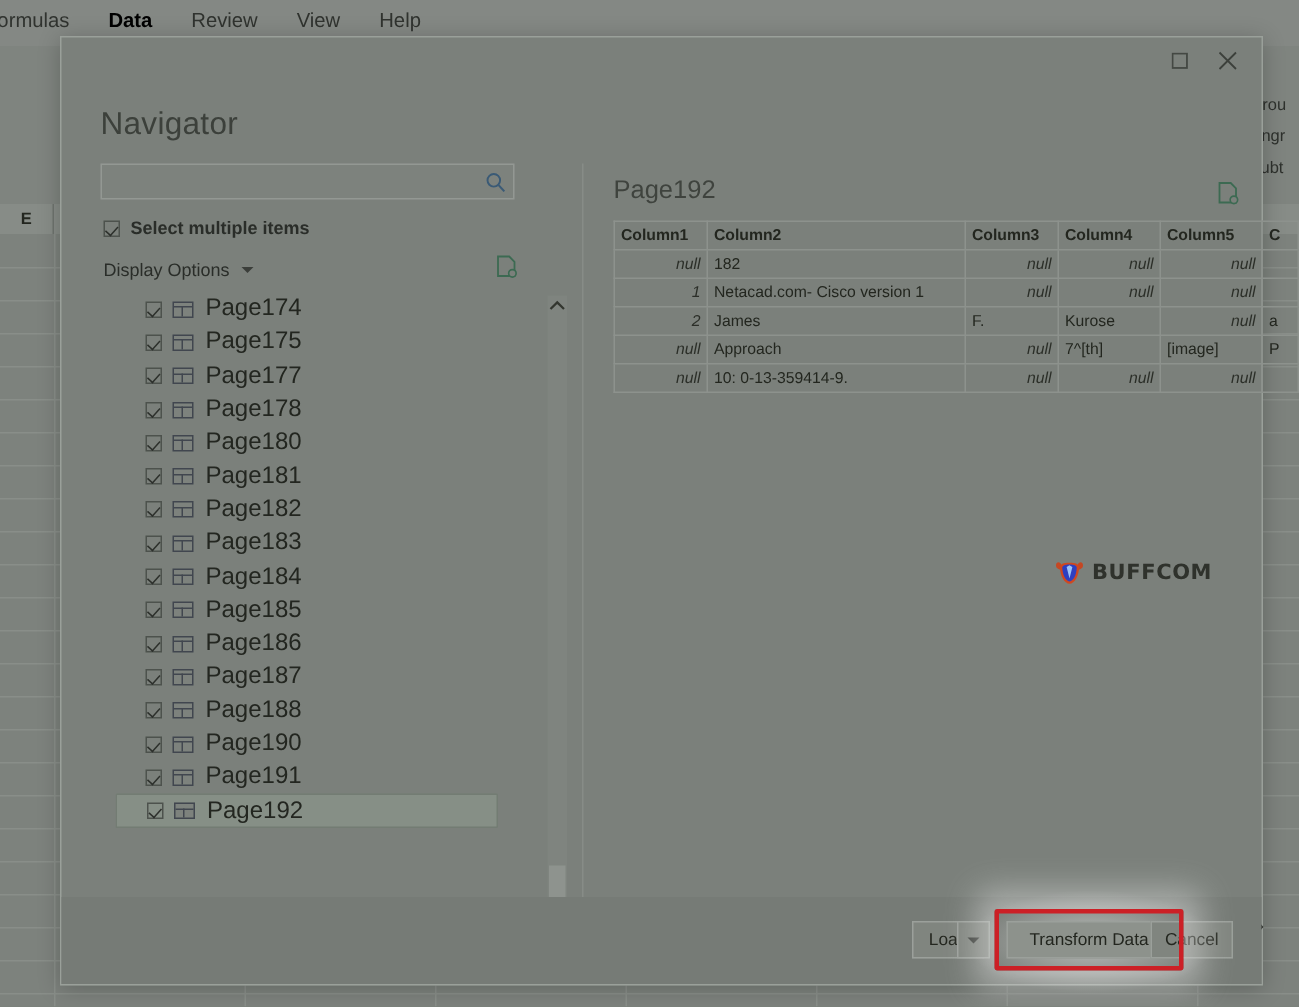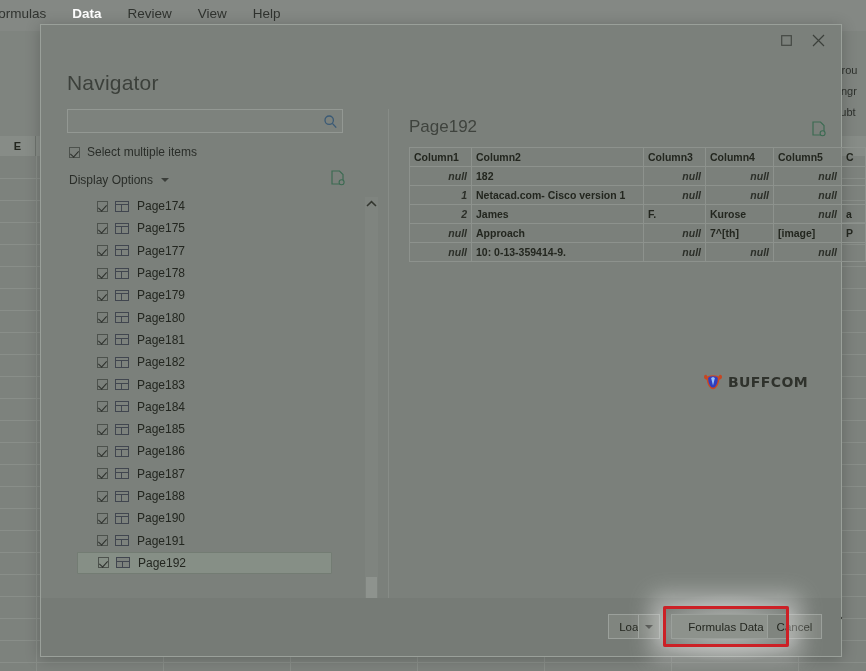--- a/index.html
+++ b/index.html
@@ -14,21 +14,21 @@
   #ribbon-tabs{
     position:absolute;left:0;top:0;width:866px;height:31px;
     background:#848884;
     display:flex;align-items:center;
   }
   .ribbon-tab{
     font-size:13.5px;color:#30332f;margin-right:26px;position:relative;
     padding-bottom:4px;
   }
   .ribbon-tab:first-child{margin-left:-10px;}
-  .ribbon-tab.active{font-weight:bold;color:#ffffff;}
+  .ribbon-tab.active{font-weight:bold;color:#000000;}
   .ribbon-tab.active:after{
     content:"";position:absolute;left:0;right:0;bottom:-1px;height:2px;background:#2c6b4a;
   }
 
   #ribbon-body{
     position:absolute;left:0;top:31px;width:866px;height:105px;
     background:#7f847f;
   }
   #ribbon-left-group{
     position:absolute;left:-42px;top:22px;width:100px;
@@ -103,21 +103,21 @@
     position:absolute;left:2px;top:36px;display:flex;align-items:center;gap:7px;
   }
   .chk{
     width:11px;height:11px;border:1px solid #4d524d;box-sizing:border-box;
     position:relative;flex:none;background:transparent;
   }
   .chk.checked:after{
     content:"";position:absolute;left:2px;top:1px;width:4px;height:7px;
     border:solid #2d302c;border-width:0 1.4px 1.4px 0;transform:rotate(42deg);
   }
-  .lbl-sm{font-size:12px;color:#2a2d29;}
+  .lbl-sm{font-size:12px;color:#2a2d29;font-weight:bold;}
 
   #display-options-row{
     position:absolute;left:2px;top:62px;width:276px;height:18px;
     display:flex;align-items:center;
   }
   #display-options-label{font-size:12px;color:#2a2d29;}
   .caret-down{
     width:0;height:0;border-left:4px solid transparent;border-right:4px solid transparent;
     border-top:4px solid #3b3e3a;margin-left:8px;
   }
@@ -135,21 +135,21 @@
     background:#868f86;border:1px solid #737c73;box-sizing:border-box;
     width:255px;border-radius:1px;
   }
   .page-item .chk{margin-right:7px;}
   .tbl-icon{
     width:14px;height:11px;border:1px solid #41464f;box-sizing:border-box;
     position:relative;margin-right:8px;flex:none;background:#7d827d;
   }
   .tbl-icon:before{content:"";position:absolute;left:0;right:0;top:2.5px;height:1px;background:#41464f;}
   .tbl-icon:after{content:"";position:absolute;left:4.5px;top:2.5px;bottom:0;width:1px;background:#41464f;}
-  .page-name{font-size:12px;color:#232620;}
+  .page-name{font-size:16px;color:#232620;}
 
   
   #list-vscroll{
     position:absolute;left:324px;top:172px;width:13px;height:424px;background:#7f847f;
   }
   #vscroll-up{position:absolute;left:0;top:0;width:13px;height:14px;display:flex;align-items:center;justify-content:center;}
   #vscroll-down{position:absolute;left:0;bottom:0;width:13px;height:14px;display:flex;align-items:center;justify-content:center;}
   #vscroll-thumb{position:absolute;left:1px;top:380px;width:11px;height:22px;background:#8e938e;}
   #left-divider{position:absolute;left:347px;top:84px;width:1px;height:512px;background:#878c87;}
 
@@ -158,21 +158,21 @@
   #preview-title{font-size:17px;color:#3f433e;position:absolute;left:2px;top:8px;}
   #refresh-page-icon-right{position:absolute;right:-9px;top:12px;}
 
   #preview-table{
     position:absolute;left:2px;top:38px;width:440px;
     border-collapse:collapse;table-layout:fixed;
   }
   #preview-table th,#preview-table td{
     border:1px solid #8d928d;font-size:10.5px;color:#23261f;
     height:19px;padding:0 4px;box-sizing:border-box;
-    overflow:hidden;white-space:nowrap;font-weight:bold;
+    overflow:hidden;white-space:nowrap;
   }
   #preview-table th{font-weight:bold;text-align:left;background:transparent;}
   #preview-table td.nullv{text-align:right;font-style:italic;color:#2b2e28;}
   #preview-table td.numv{text-align:right;font-style:italic;color:#2b2e28;}
 
   
   #watermark{
     position:absolute;left:296px;top:264px;display:flex;align-items:center;gap:5px;
     opacity:.95;
   }
@@ -353,25 +353,20 @@
           <span class="page-name">Page177</span>
         </div>
         <div class="page-item">
           <span class="chk checked"></span>
           <span class="tbl-icon"></span>
           <span class="page-name">Page178</span>
         </div>
         <div class="page-item">
           <span class="chk checked"></span>
           <span class="tbl-icon"></span>
-          <span class="page-name">Page179</span>
-        </div>
-        <div class="page-item">
-          <span class="chk checked"></span>
-          <span class="tbl-icon"></span>
           <span class="page-name">Page180</span>
         </div>
         <div class="page-item">
           <span class="chk checked"></span>
           <span class="tbl-icon"></span>
           <span class="page-name">Page181</span>
         </div>
         <div class="page-item">
           <span class="chk checked"></span>
           <span class="tbl-icon"></span>
@@ -539,17 +534,17 @@
       </div>
     </div>
   </div>
 
   <div id="nav-footer">
     <div id="highlight-glow"></div>
     <div class="btn" id="btn-load">Load</div>
     <div class="btn" id="btn-load-dd">
       <span class="caret-down" style="margin-left:0;"></span>
     </div>
-    <div class="btn" id="btn-transform">Formulas Data</div>
+    <div class="btn" id="btn-transform">Transform Data</div>
     <div class="btn" id="btn-cancel">Cancel</div>
     <div id="highlight-box"></div>
   </div>
 </div>
 
 </body></html>

